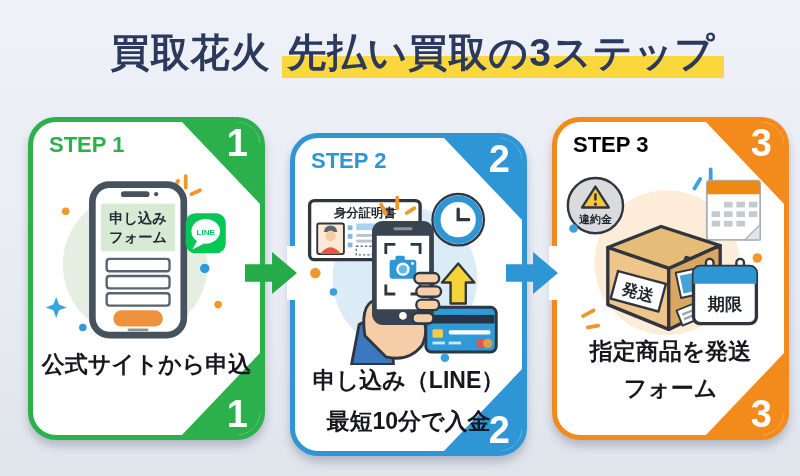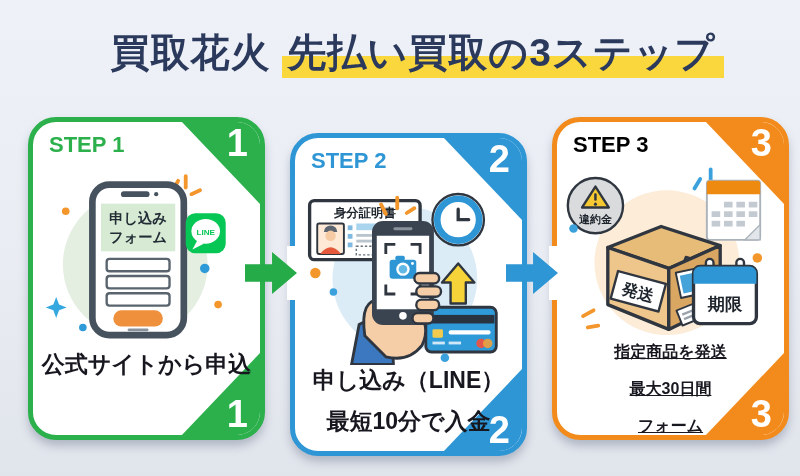--- a/index.html
+++ b/index.html
@@ -32,21 +32,21 @@
   .c-blue   .corner { background:#2e96d5; }
   .c-orange .corner { background:#f28b1b; }
   .corner .num { position:absolute; right:13px; color:#fff; font-size:38px; font-weight:800; line-height:1; }
   .corner.tr .num { top:3px; }
   .corner.br .num { bottom:3px; }
 
   .illus { position:absolute; top:43px; left:7px; width:200px; height:184px; }
 
   .caption { position:absolute; left:0; right:0; text-align:center; font-weight:800; color:#17171f; }
   .cap-2 { top:222px; font-size:23px; line-height:41px; }
-  .cap-3 { top:211px; font-size:16px; line-height:37px;text-decoration:underline; }
+  .cap-3 { top:211px; font-size:23px; line-height:37px; }
 
   
   .notch { position:absolute; top:246px; width:9px; height:54px; background:#fff; }
   .arrow { position:absolute; top:252px; width:52px; height:42px;
            clip-path:polygon(0 29%,52% 29%,52% 0,100% 50%,52% 100%,52% 71%,0 71%); }
   .arrow.a1 { left:245px; background:#25ab47; }
   .arrow.a2 { left:506px; background:#2e96d5; }
 
   svg text { font-family:"Liberation Sans","DejaVu Sans",sans-serif; }
 </style>
@@ -254,21 +254,20 @@
       <circle cx="10" cy="66" r="4.5" fill="#3ba1dc"></circle>
       <circle cx="203" cy="97" r="5" fill="#f3962c"></circle>
       <g stroke="#f3962c" stroke-width="4" stroke-linecap="round">
         <line x1="20" y1="158" x2="31" y2="152"></line>
         <line x1="25" y1="170" x2="36" y2="168"></line>
       </g>
     </svg>
 
     <div class="caption cap-3">
       <div>指定商品を発送</div>
-      <div>最大30日間</div>
       <div>フォーム</div>
     </div>
   </div>
 
   <div class="notch" style="left:287px"></div>
   <div class="notch" style="left:549px"></div>
   <div class="arrow a1"></div>
   <div class="arrow a2"></div>
 
 </div>

